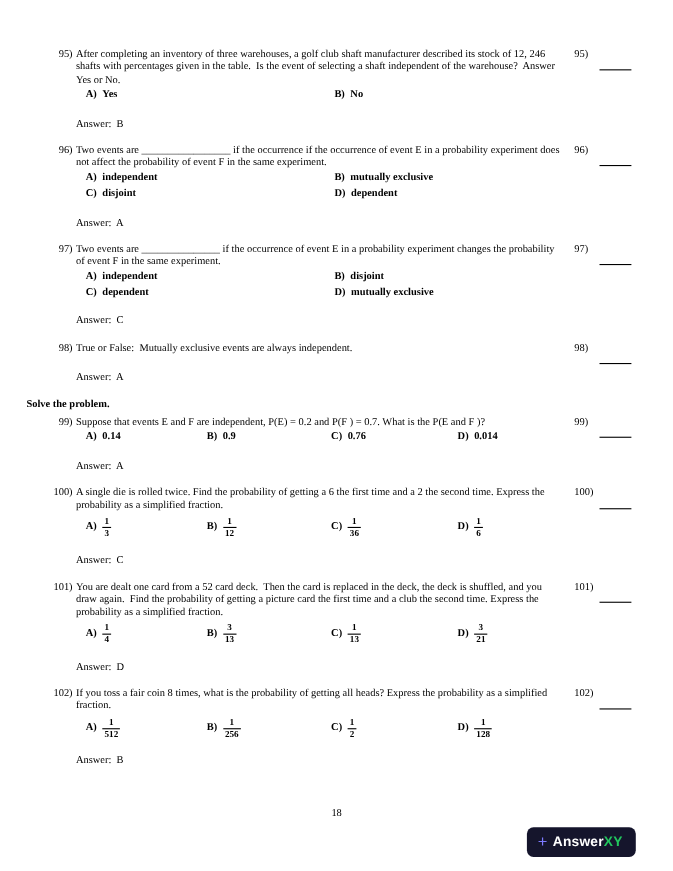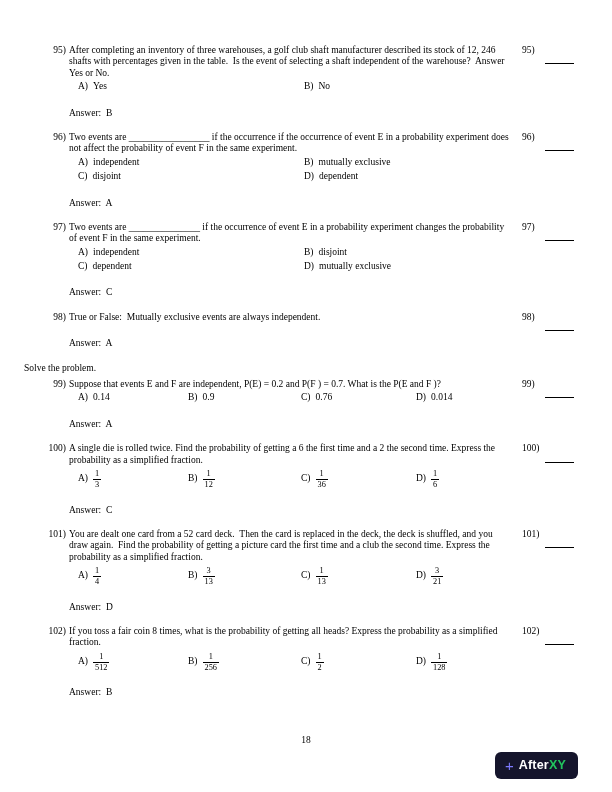--- a/index.html
+++ b/index.html
@@ -8,31 +8,31 @@
     width: 612px; height: 792px;
     position: relative;
     font-family: "Liberation Serif", serif;
     font-size: 9.5px;
     line-height: 1.2;
     color: #000;
     overflow: hidden;
   }
   .page { padding: 45px 36px 0 24px; }
 
-  .section-header { font-weight: normal; margin: 2px 0 5px 0; white-space: pre-wrap; }
+  .section-header { font-weight: bold; margin: 2px 0 5px 0; white-space: pre-wrap; }
 
   .question { display: grid; grid-template-columns: 45px 1fr 55px; margin-bottom: 13px; }
   .q-num { text-align: right; padding-right: 3px; }
   .q-body { padding-right: 8px; }
   .q-text { white-space: pre-wrap; }
 
   .choices { margin-top: 2px; padding-left: 9px; display: grid; row-gap: 3px; }
   .choices.two-col  { grid-template-columns: 226px 1fr; }
   .choices.four-col { grid-template-columns: 110px 113px 115px 1fr; }
-  .choice { white-space: nowrap; }
+  .choice { white-space: nowrap; font-weight: bold; }
   .choice-label { margin-right: 5px; }
 
   .frac { display: inline-block; text-align: center; vertical-align: middle; font-size: 8.3px; line-height: 1.18; margin-top: 1px; }
   .frac .fn { display: block; border-bottom: 0.8px solid #000; padding: 0 2px; }
   .frac .fd { display: block; padding: 0 2px; }
 
   .q-answer { margin-top: 15px; white-space: pre-wrap; }
 
   .margin-ans { padding-left: 1px; }
   .margin-num { }
@@ -188,14 +188,14 @@
           <div class="margin-line"></div>
         </div>
       </div>
     </div>
 </div>
 
 <div class="footer-page">18</div>
 
 <div class="logo">
   <span class="logo-plus">+</span>
-  <span class="logo-text"><span>After</span><span class="xy">XY</span></span>
+  <span class="logo-text"><span>Answer</span><span class="xy">XY</span></span>
 </div>
 
 </body></html>

